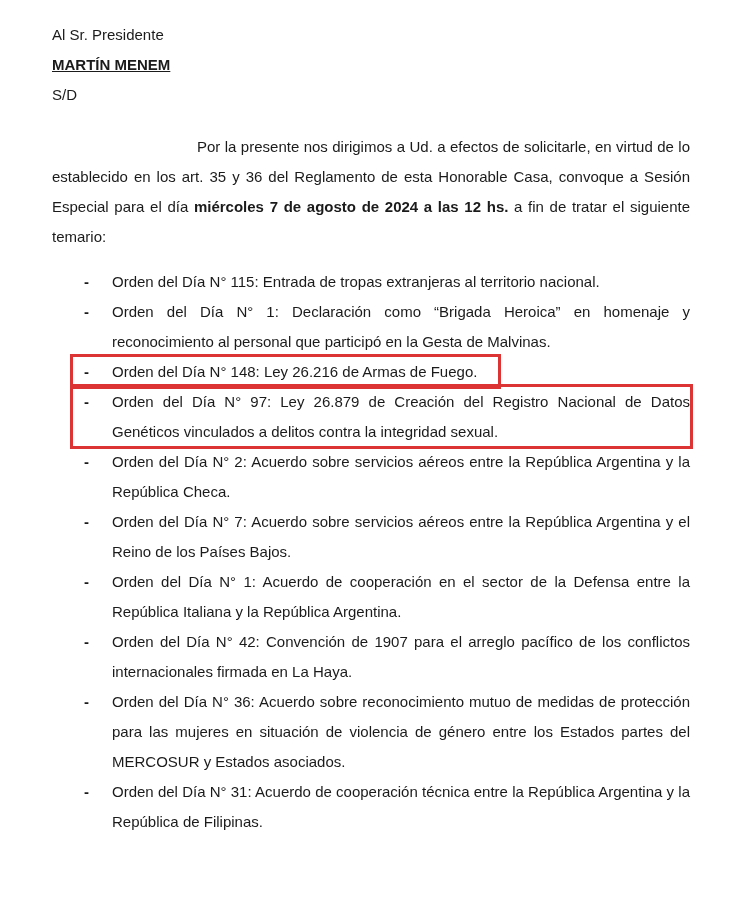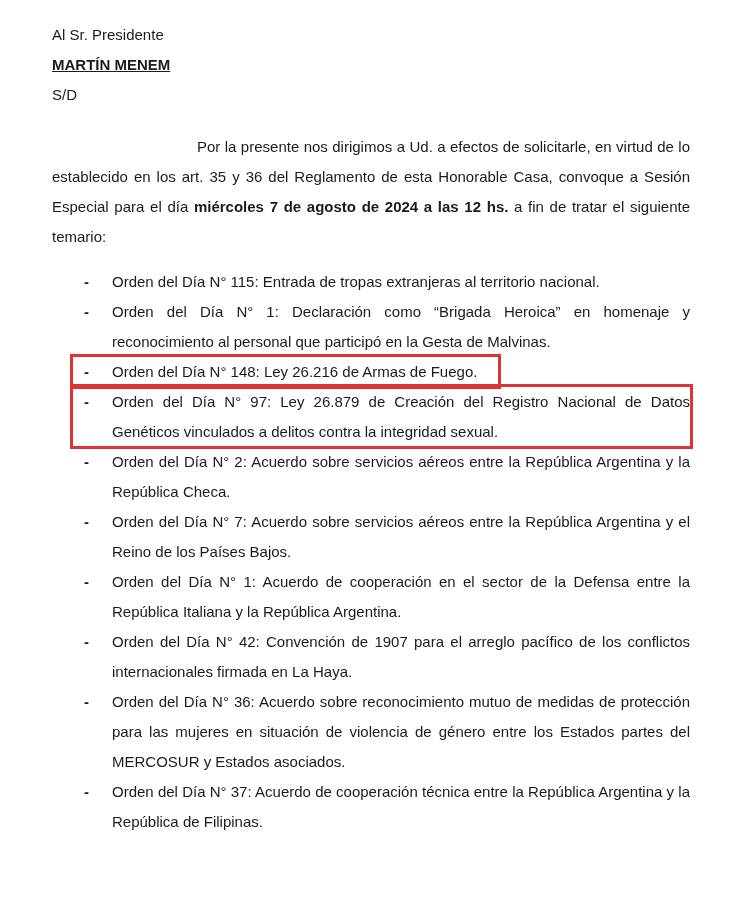--- a/index.html
+++ b/index.html
@@ -114,17 +114,17 @@
         <span class="item-label">Orden del Día N° 42</span><span class="item-text">: Convención de 1907 para el arreglo pacífico de los conflictos internacionales firmada en La Haya.</span>
       </li>
       <li>
         
         <span class="dash">-</span>
         <span class="item-label">Orden del Día N° 36</span><span class="item-text">: Acuerdo sobre reconocimiento mutuo de medidas de protección para las mujeres en situación de violencia de género entre los Estados partes del MERCOSUR y Estados asociados.</span>
       </li>
       <li>
         
         <span class="dash">-</span>
-        <span class="item-label">Orden del Día N° 37</span><span class="item-text">: Acuerdo de cooperación técnica entre la República Argentina y la República de Filipinas.</span>
+        <span class="item-label">Orden del Día N° 31</span><span class="item-text">: Acuerdo de cooperación técnica entre la República Argentina y la República de Filipinas.</span>
       </li>
     </ul>
 
 </div>
 
 </body></html>

